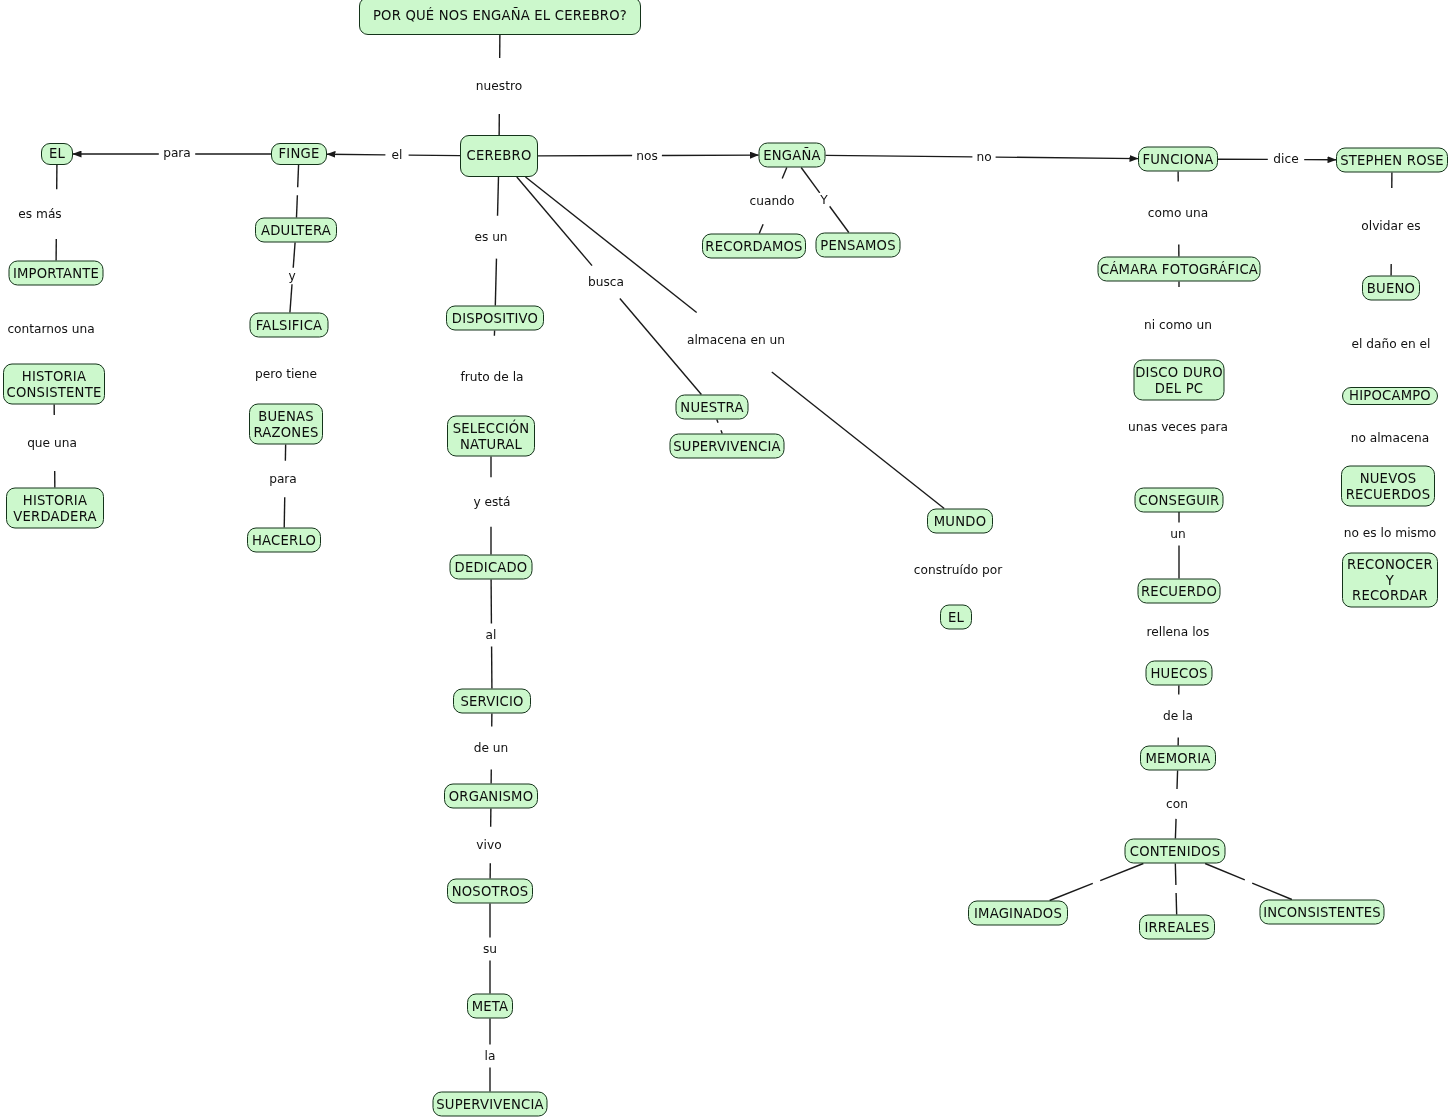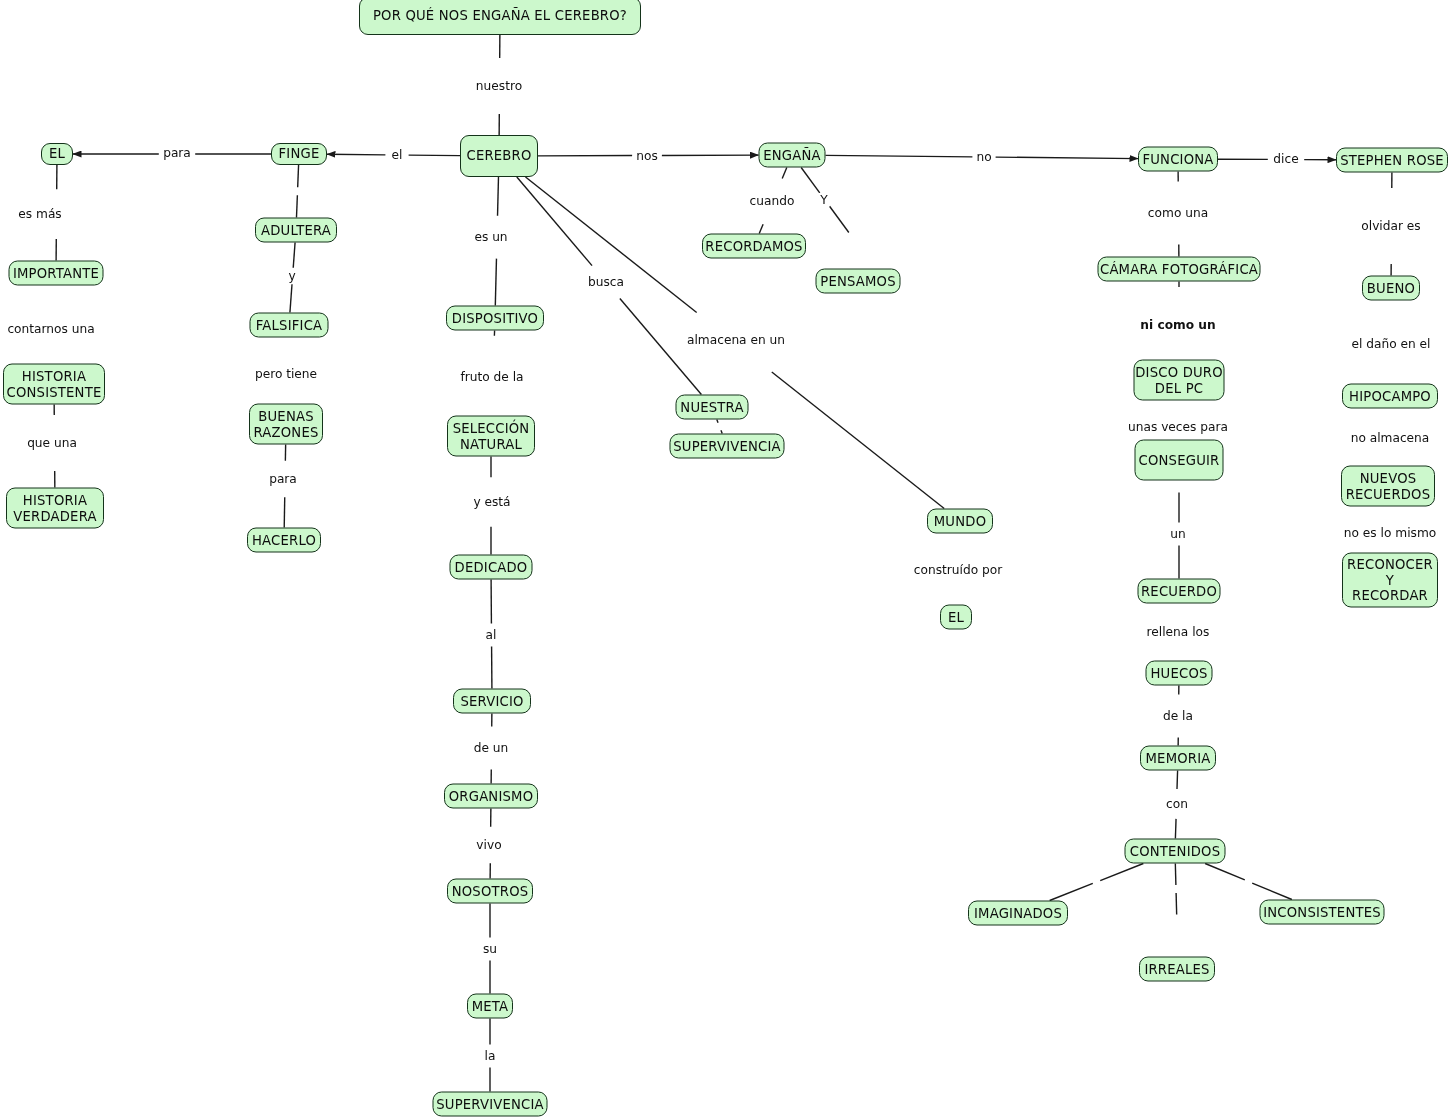--- a/index.html
+++ b/index.html
@@ -175,38 +175,38 @@
       <div class="node" style="left: 491px; top: 567px; width: 83px; height: 25px;">DEDICADO</div>
       <div class="node" style="left: 492px; top: 701px; width: 78px; height: 25px;">SERVICIO</div>
       <div class="node" style="left: 491px; top: 796px; width: 94px; height: 25px; border-radius: 9px;">ORGANISMO</div>
       <div class="node" style="left: 490px; top: 891px; width: 86px; height: 25px;">NOSOTROS</div>
       <div class="node" style="left: 490px; top: 1006px; width: 46px; height: 25px;">META</div>
       <div class="node" style="left: 490px; top: 1104px; width: 115px; height: 25px;">SUPERVIVENCIA</div>
       <div class="node" style="left: 712px; top: 407px; width: 73px; height: 25px;">NUESTRA</div>
       <div class="node" style="left: 727px; top: 446px; width: 115px; height: 25px;">SUPERVIVENCIA</div>
       <div class="node" style="left: 792px; top: 155px; width: 67px; height: 25px;">ENGAÑA</div>
       <div class="node" style="left: 754px; top: 246px; width: 104px; height: 25px;">RECORDAMOS</div>
-      <div class="node" style="left: 858px; top: 245px; width: 85px; height: 25px; margin-top: 36px;">PENSAMOS</div>
+      <div class="node" style="left: 858px; top: 245px; width: 85px; height: 25px;">PENSAMOS</div>
       <div class="node" style="left: 960px; top: 521px; width: 66px; height: 25px;">MUNDO</div>
       <div class="node" style="left: 956px; top: 617px; width: 32px; height: 25px;">EL</div>
       <div class="node" style="left: 1178px; top: 159px; width: 80px; height: 25px;">FUNCIONA</div>
       <div class="node" style="left: 1179px; top: 269px; width: 163px; height: 25px;">CÁMARA FOTOGRÁFICA</div>
       <div class="node big" style="left: 1179px; top: 380px; width: 91px; height: 41px;">DISCO DURO
 DEL PC</div>
-      <div class="node" style="left: 1179px; top: 460px; width: 89px; height: 41px;">CONSEGUIR</div>
+      <div class="node" style="left: 1179px; top: 500px; width: 89px; height: 25px;">CONSEGUIR</div>
       <div class="node" style="left: 1179px; top: 591px; width: 83px; height: 25px;">RECUERDO</div>
       <div class="node" style="left: 1179px; top: 673px; width: 67px; height: 25px;">HUECOS</div>
       <div class="node" style="left: 1178px; top: 758px; width: 76px; height: 25px;">MEMORIA</div>
       <div class="node" style="left: 1175px; top: 851px; width: 101px; height: 25px;">CONTENIDOS</div>
       <div class="node" style="left: 1018px; top: 913px; width: 100px; height: 25px;">IMAGINADOS</div>
-      <div class="node" style="left: 1177px; top: 927px; width: 76px; height: 25px; margin-top: 42px;">IRREALES</div>
+      <div class="node" style="left: 1177px; top: 927px; width: 76px; height: 25px;">IRREALES</div>
       <div class="node" style="left: 1322px; top: 912px; width: 125px; height: 25px;">INCONSISTENTES</div>
       <div class="node" style="left: 1392px; top: 160px; width: 112px; height: 25px;">STEPHEN ROSE</div>
       <div class="node" style="left: 1391px; top: 288px; width: 58px; height: 25px;">BUENO</div>
-      <div class="node" style="left: 1390px; top: 396px; width: 96px; height: 25px;">HIPOCAMPO</div>
+      <div class="node" style="left: 1390px; top: 396px; width: 96px; height: 18px;">HIPOCAMPO</div>
       <div class="node big" style="left: 1388px; top: 486px; width: 94px; height: 41px;">NUEVOS
 RECUERDOS</div>
       <div class="node big" style="left: 1390px; top: 580px; width: 96px; height: 55px;">RECONOCER
 Y
 RECORDAR</div>
     </div>
   <div id="label-layer">
       <div class="edge-label" style="left: 499px; top: 86px;">nuestro</div>
       <div class="edge-label" style="left: 397px; top: 155px;">el</div>
       <div class="edge-label" style="left: 177px; top: 153px;">para</div>
@@ -225,21 +225,21 @@
       <div class="edge-label" style="left: 490px; top: 949px;">su</div>
       <div class="edge-label" style="left: 490px; top: 1056px;">la</div>
       <div class="edge-label" style="left: 606px; top: 282px;">busca</div>
       <div class="edge-label" style="left: 736px; top: 340px;">almacena en un</div>
       <div class="edge-label" style="left: 958px; top: 570px;">construído por</div>
       <div class="edge-label" style="left: 647px; top: 156px;">nos</div>
       <div class="edge-label" style="left: 772px; top: 201px;">cuando</div>
       <div class="edge-label" style="left: 824px; top: 200px;">Y</div>
       <div class="edge-label" style="left: 984px; top: 157px;">no</div>
       <div class="edge-label" style="left: 1178px; top: 213px;">como una</div>
-      <div class="edge-label" style="left: 1178px; top: 325px; font-weight: bold;">ni como un</div>
+      <div class="edge-label" style="left: 1178px; top: 325px;">ni como un</div>
       <div class="edge-label" style="left: 1178px; top: 427px;">unas veces para</div>
       <div class="edge-label" style="left: 1178px; top: 534px;">un</div>
       <div class="edge-label" style="left: 1178px; top: 632px;">rellena los</div>
       <div class="edge-label" style="left: 1178px; top: 716px;">de la</div>
       <div class="edge-label" style="left: 1177px; top: 804px;">con</div>
       <div class="edge-label" style="left: 1286px; top: 159px;">dice</div>
       <div class="edge-label" style="left: 1391px; top: 226px;">olvidar es</div>
       <div class="edge-label" style="left: 1391px; top: 344px;">el daño en el</div>
       <div class="edge-label" style="left: 1390px; top: 438px;">no almacena</div>
       <div class="edge-label" style="left: 1390px; top: 533px;">no es lo mismo</div>

